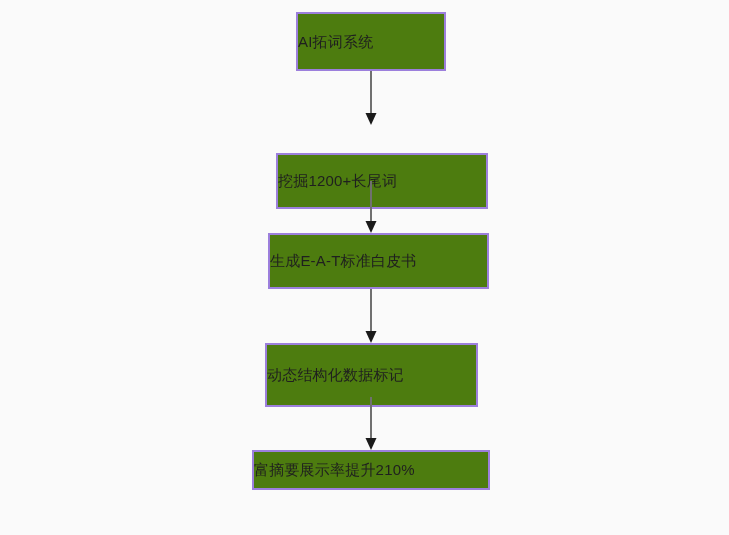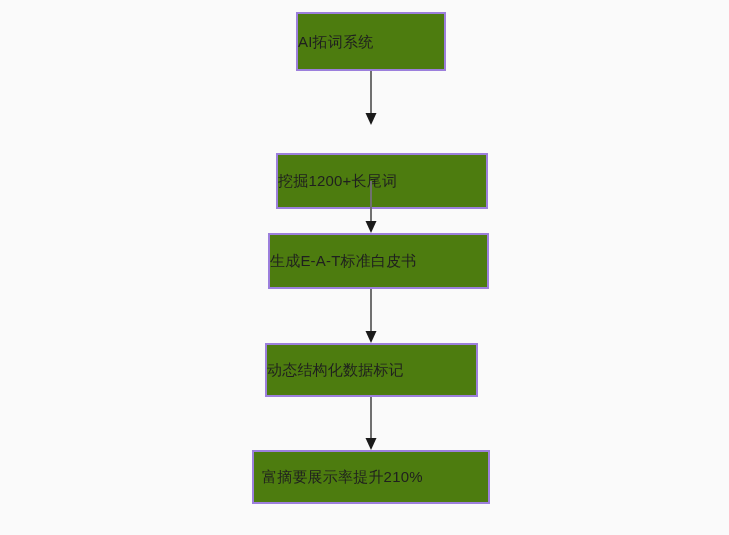--- a/index.html
+++ b/index.html
@@ -46,22 +46,22 @@
     stroke-width: 2;
     fill: none;
   }
   .edge-head {
     fill: #1a1a1a;
   }
   
   #node-1 { left: 296px; top: 12px;  width: 150px; height: 59px; }
   #node-2 { left: 276px; top: 125px; width: 212px; height: 56px; margin-top: 28px; }
   #node-3 { left: 268px; top: 233px; width: 221px; height: 56px; }
-  #node-4 { left: 265px; top: 343px; width: 213px; height: 54px; }
-  #node-5 { left: 252px; top: 450px; width: 238px; height: 54px; padding-left: 8px; }
+  #node-4 { left: 265px; top: 343px; width: 213px; height: 64px; }
+  #node-5 { left: 252px; top: 450px; width: 238px; height: 40px; }
   
   #edge-1 { left: 356px; top: 71px;  width: 30px; height: 54px; }
   #edge-2 { left: 356px; top: 181px; width: 30px; height: 52px; }
   #edge-3 { left: 356px; top: 289px; width: 30px; height: 54px; }
   #edge-4 { left: 356px; top: 397px; width: 30px; height: 53px; }
 </style>
 </head>
 <body>
 
 <div id="flow-canvas">

